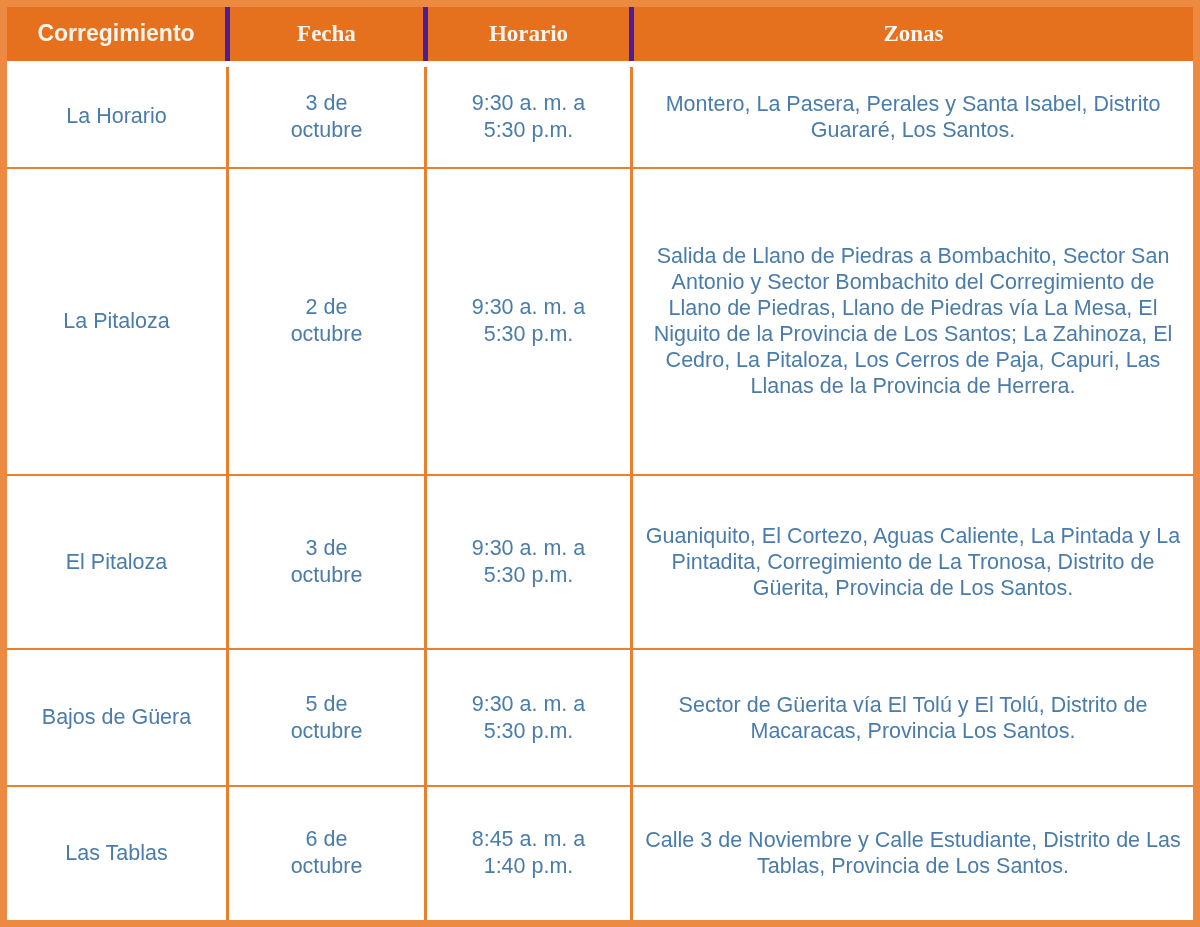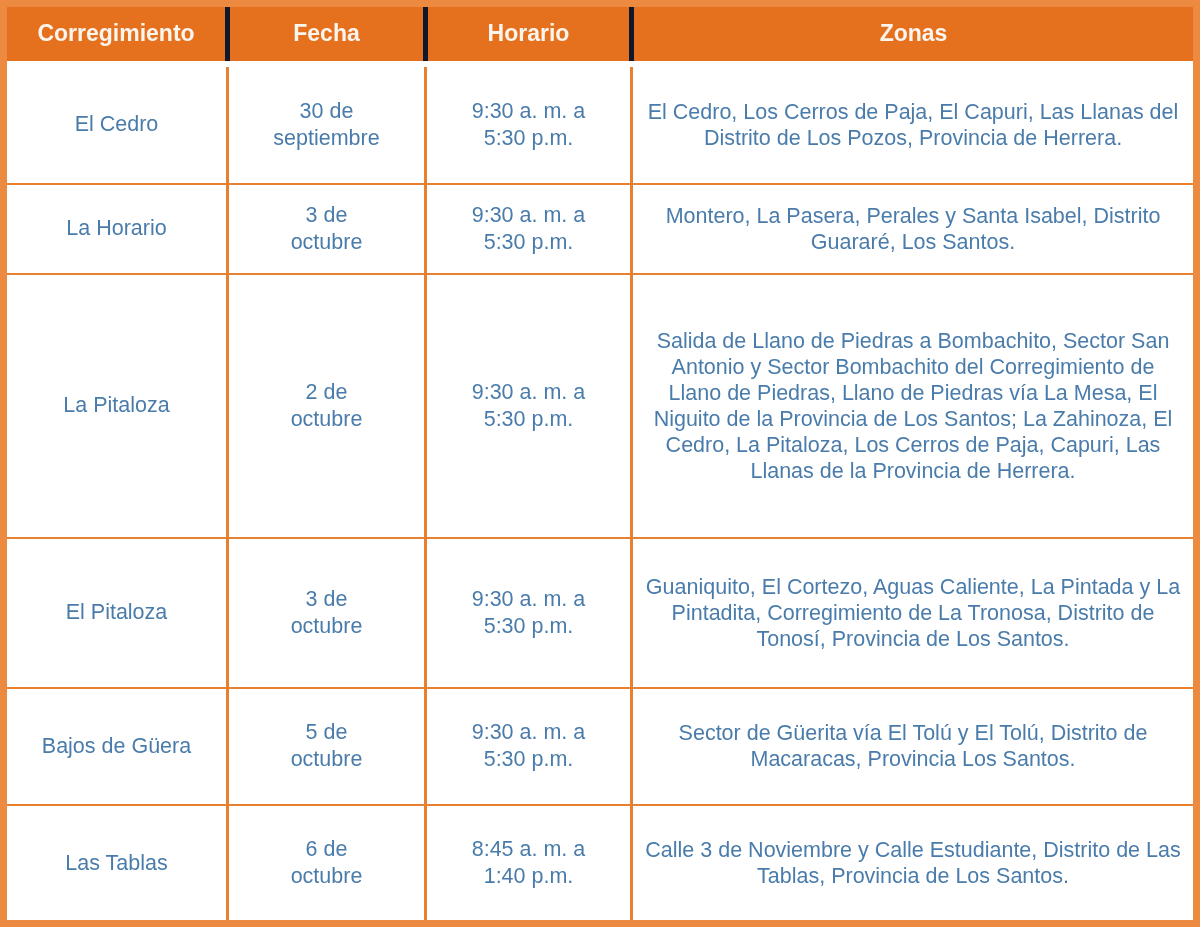--- a/index.html
+++ b/index.html
@@ -33,21 +33,21 @@
   th {
     background: var(--header-bg);
     color: var(--header-text);
     font-size: 23px;
     font-weight: bold;
     text-align: center;
     vertical-align: middle;
     border-bottom: 6px solid #ffffff;
     padding: 0;
   }
-  th + th { border-left: 5px solid #0f172a; }
+  th + th { border-left: 5px solid #4c1d95; font-family: Liberation Serif, serif; }
   tr.header-row { height: 60px; }
   td {
     border-top: 2px solid var(--border-orange);
     border-bottom: 2px solid var(--border-orange);
     border-left: 3px solid var(--border-orange);
     border-right: 3px solid var(--border-orange);
     color: var(--text-blue);
     font-size: 21.5px;
     text-align: center;
     vertical-align: middle;
@@ -81,28 +81,20 @@
     </colgroup>
     <thead>
       <tr class="header-row">
         <th>Corregimiento</th>
         <th>Fecha</th>
         <th>Horario</th>
         <th>Zonas</th>
       </tr>
     </thead>
     <tbody>
-      <tr class="r0">
-        <td class="name">El Cedro</td>
-        <td class="date">30 de
-septiembre</td>
-        <td class="time">9:30 a. m. a
-5:30 p.m.</td>
-        <td class="zones">El Cedro, Los Cerros de Paja, El Capuri, Las Llanas del Distrito de Los Pozos, Provincia de Herrera.</td>
-      </tr>
       <tr class="r1">
         <td class="name">La Horario</td>
         <td class="date">3 de
 octubre</td>
         <td class="time">9:30 a. m. a
 5:30 p.m.</td>
         <td class="zones">Montero, La Pasera, Perales y Santa Isabel, Distrito Guararé, Los Santos.</td>
       </tr>
       <tr class="r2">
         <td class="name">La Pitaloza</td>
@@ -111,21 +103,21 @@
         <td class="time">9:30 a. m. a
 5:30 p.m.</td>
         <td class="zones">Salida de Llano de Piedras a Bombachito, Sector San Antonio y Sector Bombachito del Corregimiento de Llano de Piedras, Llano de Piedras vía La Mesa, El Niguito de la Provincia de Los Santos; La Zahinoza, El Cedro, La Pitaloza, Los Cerros de Paja, Capuri, Las Llanas de la Provincia de Herrera.</td>
       </tr>
       <tr class="r3">
         <td class="name">El Pitaloza</td>
         <td class="date">3 de
 octubre</td>
         <td class="time">9:30 a. m. a
 5:30 p.m.</td>
-        <td class="zones">Guaniquito, El Cortezo, Aguas Caliente, La Pintada y La Pintadita, Corregimiento de La Tronosa, Distrito de Tonosí, Provincia de Los Santos.</td>
+        <td class="zones">Guaniquito, El Cortezo, Aguas Caliente, La Pintada y La Pintadita, Corregimiento de La Tronosa, Distrito de Güerita, Provincia de Los Santos.</td>
       </tr>
       <tr class="r4">
         <td class="name">Bajos de Güera</td>
         <td class="date">5 de
 octubre</td>
         <td class="time">9:30 a. m. a
 5:30 p.m.</td>
         <td class="zones">Sector de Güerita vía El Tolú y El Tolú, Distrito de Macaracas, Provincia Los Santos.</td>
       </tr>
       <tr class="r5">

